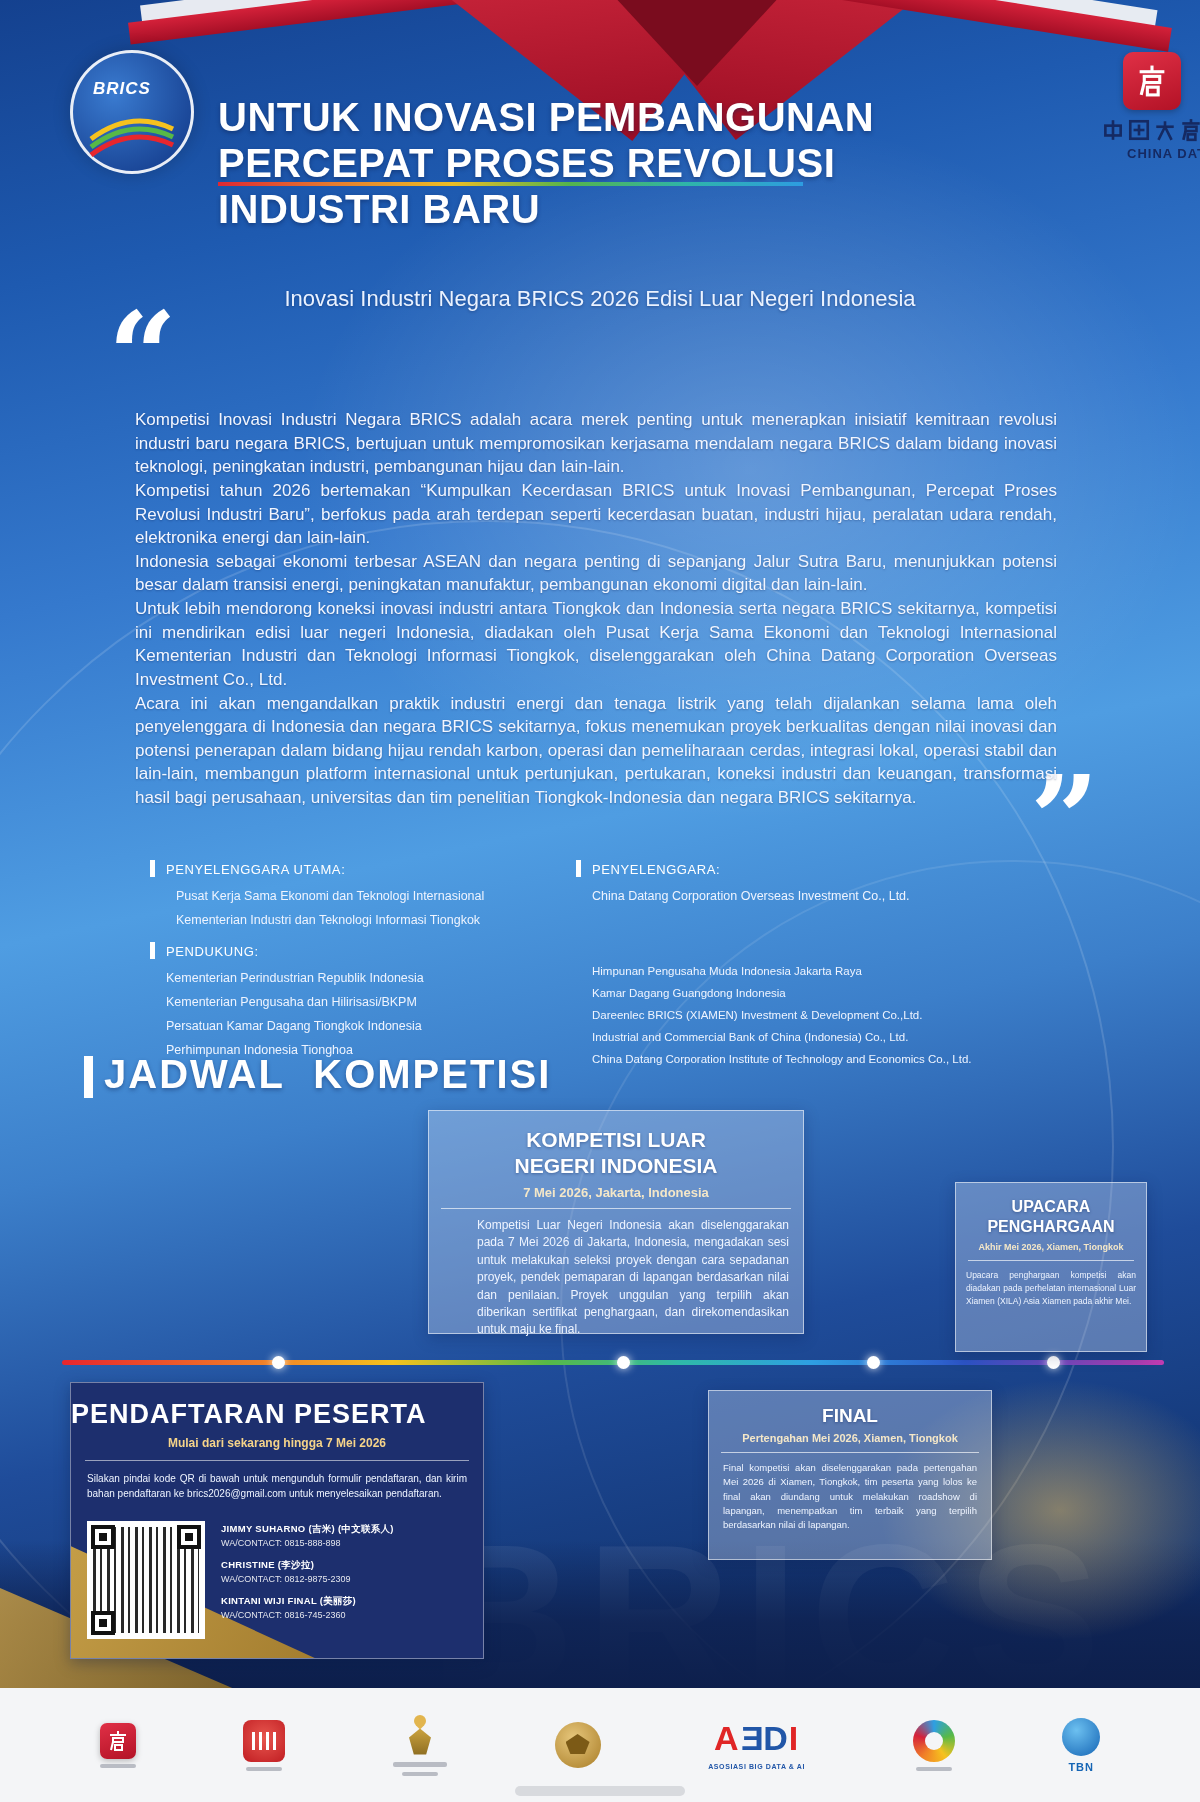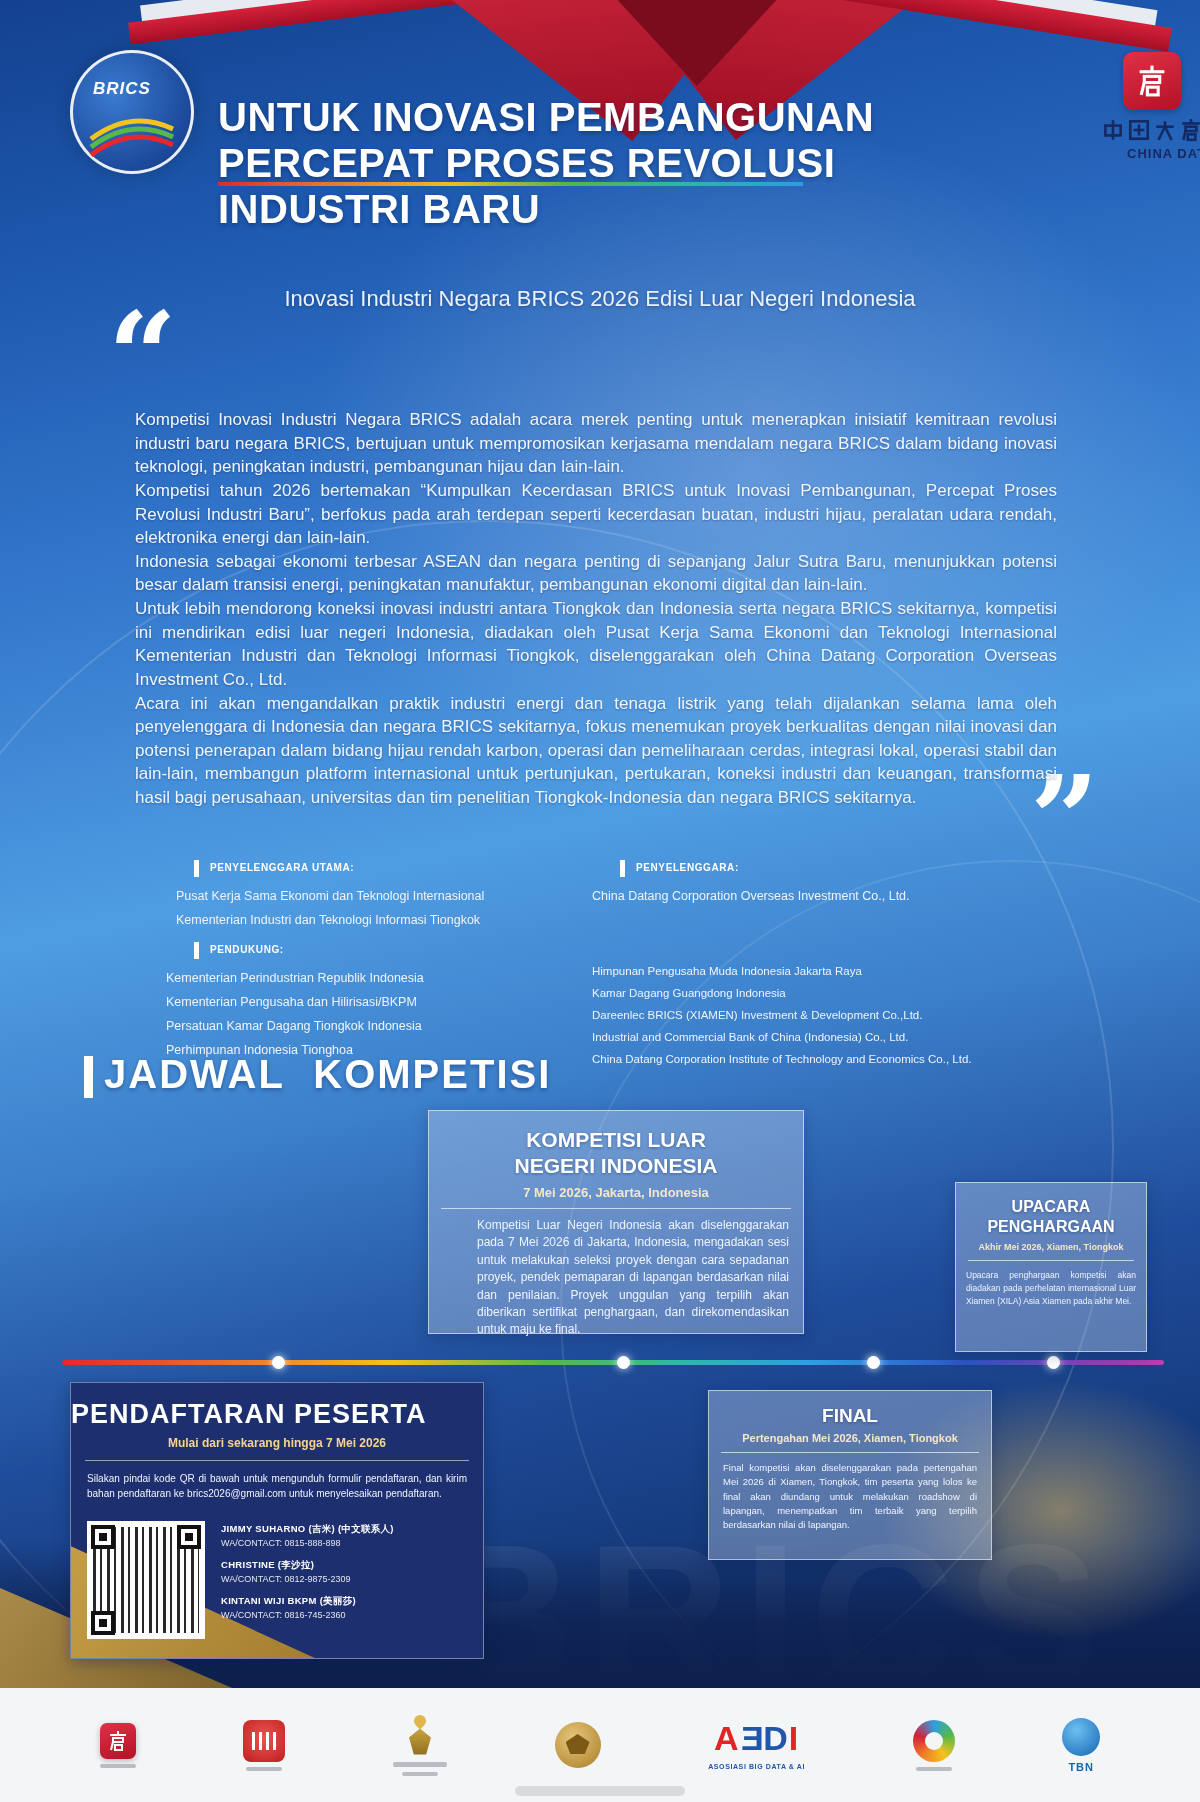--- a/index.html
+++ b/index.html
@@ -56,21 +56,21 @@
   .date-line{position:absolute;left:200px;top:322px;width:800px;z-index:5;text-align:center;
     font-size:30px;font-weight:bold;letter-spacing:1px;text-shadow:0 2px 4px rgba(10,30,80,.45);}
   .quote{position:absolute;z-index:5;font-family:"DejaVu Serif",serif;font-weight:bold;font-size:120px;line-height:1;}
   .quote-open{left:108px;top:296px;}
   .quote-close{left:1030px;top:760px;}
   
   .intro{position:absolute;left:135px;top:408px;width:922px;z-index:5;font-size:17px;line-height:1.39;
     color:#f2f6ff;text-align:justify;text-shadow:0 1px 2px rgba(10,30,80,.35);}
   .intro p{margin:0;}
   
-  .org-label{position:absolute;z-index:5;font-size:10px;font-weight:bold;letter-spacing:.6px;margin-left:44px;}
+  .org-label{position:absolute;z-index:5;font-size:13px;font-weight:normal;letter-spacing:.6px;}
   .org-label::before{content:"";position:absolute;left:-16px;top:-2px;width:5px;height:17px;background:#fff;}
   .org-lines{position:absolute;z-index:5;font-size:12.5px;line-height:24px;color:#eef4ff;}
   
   .sched-head{position:absolute;left:104px;top:1052px;z-index:5;font-size:40px;font-weight:bold;
     letter-spacing:2px;word-spacing:16px;text-shadow:0 2px 4px rgba(10,30,80,.4);}
   .sched-head::before{content:"";position:absolute;left:-20px;top:4px;width:9px;height:42px;background:#fff;}
   .card{position:absolute;z-index:5;background:rgba(198,214,238,.38);border:1px solid rgba(255,255,255,.55);
     box-shadow:0 4px 14px rgba(10,25,70,.25);}
   .card .c-title{font-weight:bold;text-align:center;margin:2px auto;text-shadow:0 1px 3px rgba(10,30,80,.4);}
   .card .c-sub{text-align:center;font-weight:bold;color:#f4e7c8;}
@@ -309,21 +309,21 @@
     <div class="contacts">
       <div class="contact">
         <div class="nm">JIMMY SUHARNO (吉米) (中文联系人)</div>
         <div class="ct">WA/CONTACT: 0815-888-898</div>
       </div>
       <div class="contact">
         <div class="nm">CHRISTINE (李沙拉)</div>
         <div class="ct">WA/CONTACT: 0812-9875-2309</div>
       </div>
       <div class="contact">
-        <div class="nm">KINTANI WIJI BKPM (美丽莎)</div>
+        <div class="nm">KINTANI WIJI FINAL (美丽莎)</div>
         <div class="ct">WA/CONTACT: 0816-745-2360</div>
       </div>
     </div>
   </div>
 
   <div class="card card4">
     <div class="c-title">FINAL</div>
     <div class="c-sub">Pertengahan Mei 2026, Xiamen, Tiongkok</div>
     <div class="c-div"></div>
     <div class="c-body">Final kompetisi akan diselenggarakan pada pertengahan Mei 2026 di Xiamen, Tiongkok, tim peserta yang lolos ke final akan diundang untuk melakukan roadshow di lapangan, menempatkan tim terbaik yang terpilih berdasarkan nilai di lapangan.</div>

